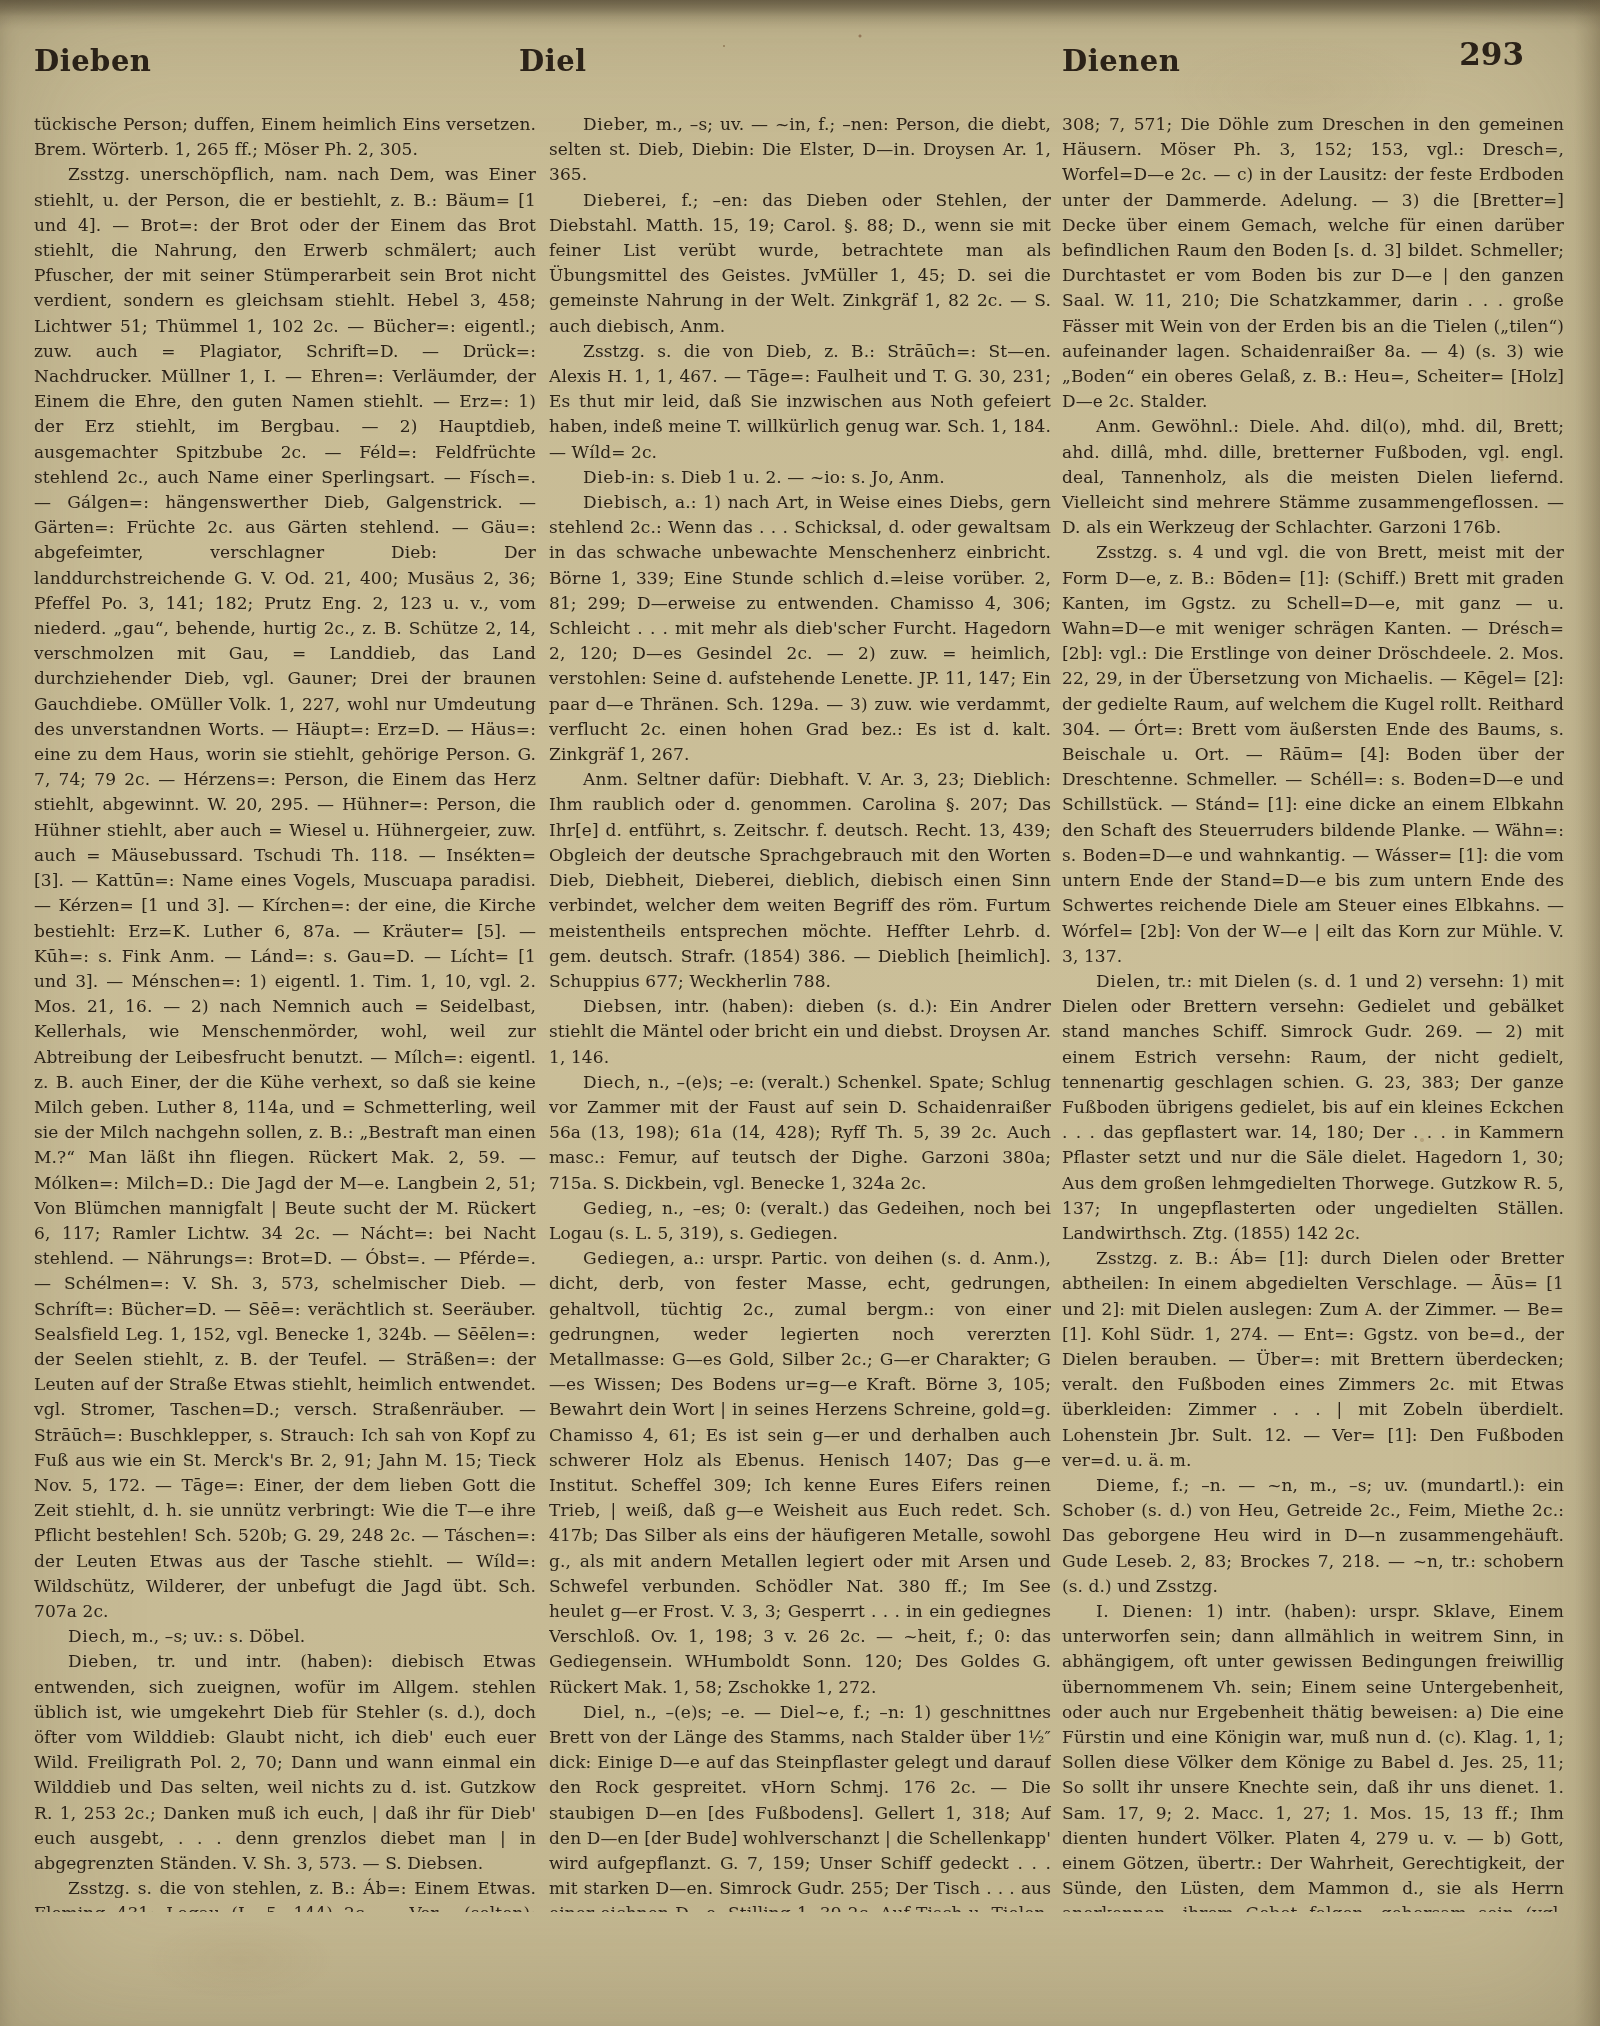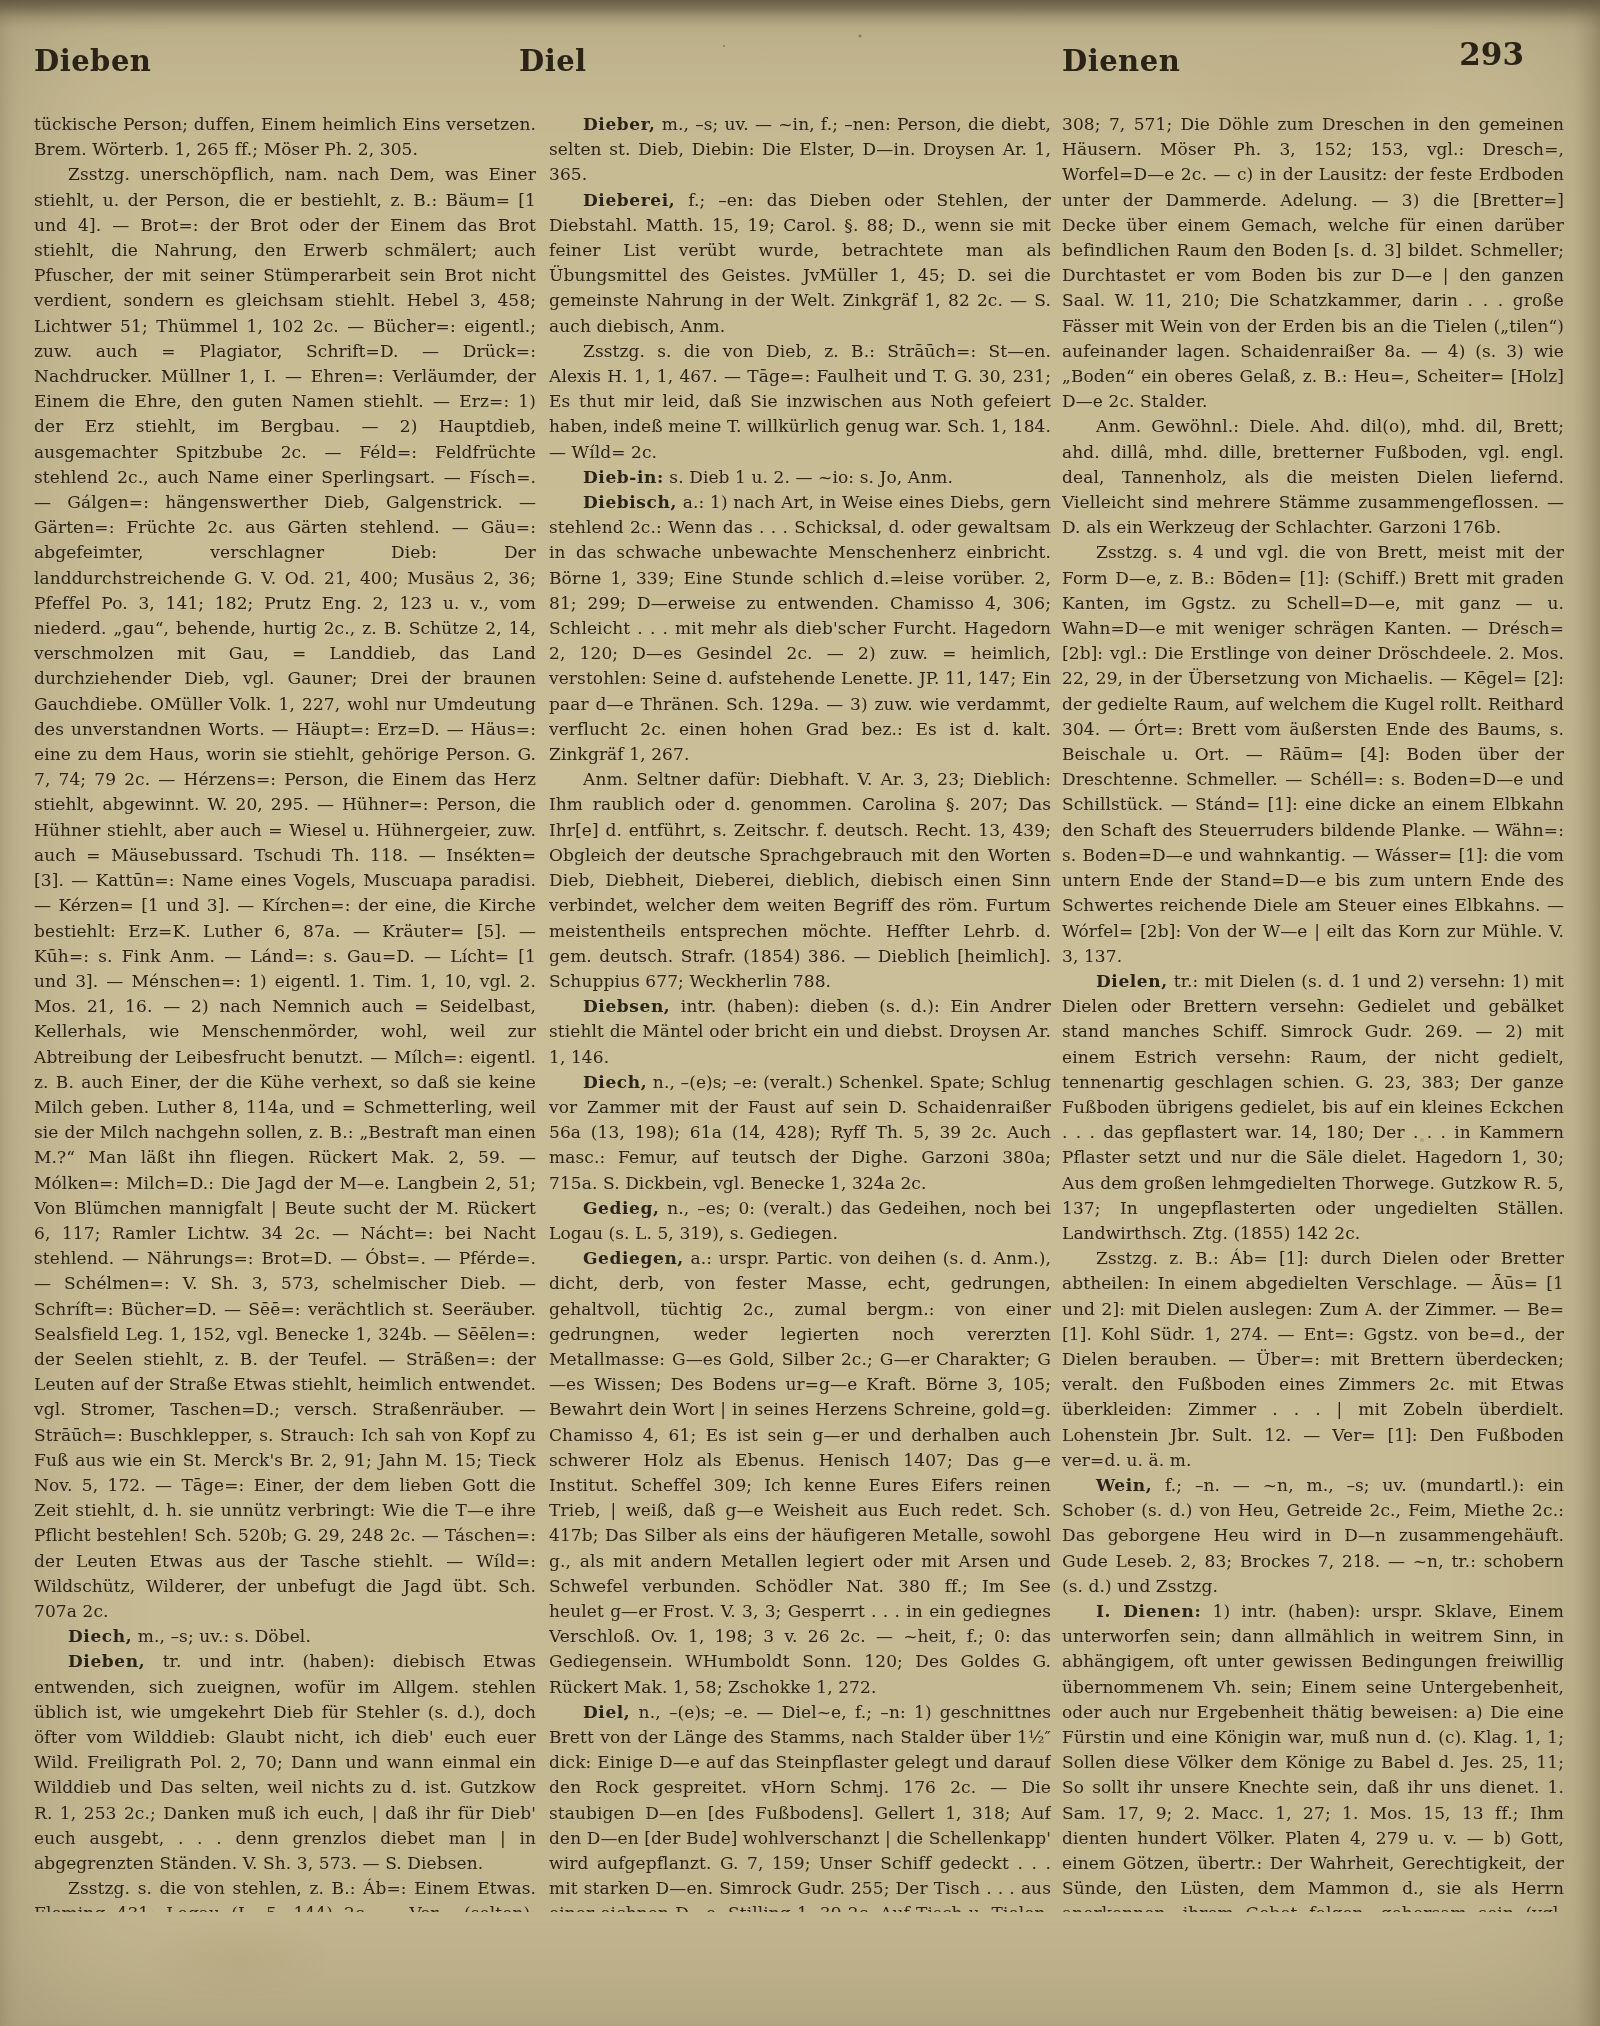--- a/index.html
+++ b/index.html
@@ -46,21 +46,21 @@
   .col{
     position:absolute;top:112px;width:502px;height:1800px;overflow:hidden;
     color:var(--ink);font-size:17px;line-height:25.2px;text-align:justify;
     letter-spacing:.1px;
   }
   .col-0{left:34px;}
   .col-1{left:549px;}
   .col-2{left:1062px;}
   .col p{margin:0;text-indent:34px;}
   .col p.noindent{text-indent:0;}
-  .headword{font-weight:700;letter-spacing:.6px;}
+  .headword{font-weight:400;letter-spacing:.6px;}
 </style>
 </head>
 <body>
 
 <div class="page">
   <div class="edge-top"></div>
   <div class="edge-right"></div>
 
   <div class="running-head head-left">Dieben</div>
   <div class="running-head head-center">Diel</div>
@@ -86,18 +86,18 @@
       <p><b class="headword">Gedieg,</b> n., –es; 0: (veralt.) das Gedeihen, noch bei Logau (s. L. 5, 319), s. Gediegen.</p>
       <p><b class="headword">Gediegen,</b> a.: urspr. Partic. von deihen (s. d. Anm.), dicht, derb, von fester Masse, echt, gedrungen, gehaltvoll, tüchtig 2c., zumal bergm.: von einer gedrungnen, weder legierten noch vererzten Metallmasse: G—es Gold, Silber 2c.; G—er Charakter; G—es Wissen; Des Bodens ur=g—e Kraft. Börne 3, 105; Bewahrt dein Wort | in seines Herzens Schreine, gold=g. Chamisso 4, 61; Es ist sein g—er und derhalben auch schwerer Holz als Ebenus. Henisch 1407; Das g—e Institut. Scheffel 309; Ich kenne Eures Eifers reinen Trieb, | weiß, daß g—e Weisheit aus Euch redet. Sch. 417b; Das Silber als eins der häufigeren Metalle, sowohl g., als mit andern Metallen legiert oder mit Arsen und Schwefel verbunden. Schödler Nat. 380 ff.; Im See heulet g—er Frost. V. 3, 3; Gesperrt . . . in ein gediegnes Verschloß. Ov. 1, 198; 3 v. 26 2c. — ~heit, f.; 0: das Gediegensein. WHumboldt Sonn. 120; Des Goldes G. Rückert Mak. 1, 58; Zschokke 1, 272.</p>
       <p><b class="headword">Diel,</b> n., –(e)s; –e. — Diel~e, f.; –n: 1) geschnittnes Brett von der Länge des Stamms, nach Stalder über 1½″ dick: Einige D—e auf das Steinpflaster gelegt und darauf den Rock gespreitet. vHorn Schmj. 176 2c. — Die staubigen D—en [des Fußbodens]. Gellert 1, 318; Auf den D—en [der Bude] wohlverschanzt | die Schellenkapp' wird aufgepflanzt. G. 7, 159; Unser Schiff gedeckt . . . mit starken D—en. Simrock Gudr. 255; Der Tisch . . . aus einer eichnen D—e. Stilling 1, 39 2c. Auf Tisch u. Tielen. L. 1, 191. — 2) der Fußboden, er sei nun mit D—en oder mit Steinen belegt, oder von Lehm geschlagen, und ein Raum mit solchem Fußboden, z. B.: a) Hausflur: Schmückten das Haus und die ländliche D—e. Hölty; Herab vom Roß, hingeht's zur D—e, | sie treten zu den Hallen ein. Schwab 342; Über diese Schweizer D—e [Flur, Vorraum] | eingetreten in das Land. 444; Auf der D—e. V. Br. 1, 295. — Wer den Herd von der Aussicht auf die Deele absondert. Möser Ph. 3, 140. — b) Tenne, Dreschtenne 2c.: Erst die D—e hinab und dann hinauf gedroschen. Brockes 8,</p>
     </div>
   <div class="col col-2">
       <p class="noindent">308; 7, 571; Die Döhle zum Dreschen in den gemeinen Häusern. Möser Ph. 3, 152; 153, vgl.: Dresch=, Worfel=D—e 2c. — c) in der Lausitz: der feste Erdboden unter der Dammerde. Adelung. — 3) die [Bretter=] Decke über einem Gemach, welche für einen darüber befindlichen Raum den Boden [s. d. 3] bildet. Schmeller; Durchtastet er vom Boden bis zur D—e | den ganzen Saal. W. 11, 210; Die Schatzkammer, darin . . . große Fässer mit Wein von der Erden bis an die Tielen („tilen“) aufeinander lagen. Schaidenraißer 8a. — 4) (s. 3) wie „Boden“ ein oberes Gelaß, z. B.: Heu=, Scheiter= [Holz] D—e 2c. Stalder.</p>
       <p>Anm. Gewöhnl.: Diele. Ahd. dil(o), mhd. dil, Brett; ahd. dillâ, mhd. dille, bretterner Fußboden, vgl. engl. deal, Tannenholz, als die meisten Dielen liefernd. Vielleicht sind mehrere Stämme zusammengeflossen. — D. als ein Werkzeug der Schlachter. Garzoni 176b.</p>
       <p>Zsstzg. s. 4 und vgl. die von Brett, meist mit der Form D—e, z. B.: Bōden= [1]: (Schiff.) Brett mit graden Kanten, im Ggstz. zu Schell=D—e, mit ganz — u. Wahn=D—e mit weniger schrägen Kanten. — Drésch= [2b]: vgl.: Die Erstlinge von deiner Dröschdeele. 2. Mos. 22, 29, in der Übersetzung von Michaelis. — Kēgel= [2]: der gedielte Raum, auf welchem die Kugel rollt. Reithard 304. — Órt=: Brett vom äußersten Ende des Baums, s. Beischale u. Ort. — Rāūm= [4]: Boden über der Dreschtenne. Schmeller. — Schéll=: s. Boden=D—e und Schillstück. — Stánd= [1]: eine dicke an einem Elbkahn den Schaft des Steuerruders bildende Planke. — Wähn=: s. Boden=D—e und wahnkantig. — Wásser= [1]: die vom untern Ende der Stand=D—e bis zum untern Ende des Schwertes reichende Diele am Steuer eines Elbkahns. — Wórfel= [2b]: Von der W—e | eilt das Korn zur Mühle. V. 3, 137.</p>
       <p><b class="headword">Dielen,</b> tr.: mit Dielen (s. d. 1 und 2) versehn: 1) mit Dielen oder Brettern versehn: Gedielet und gebälket stand manches Schiff. Simrock Gudr. 269. — 2) mit einem Estrich versehn: Raum, der nicht gedielt, tennenartig geschlagen schien. G. 23, 383; Der ganze Fußboden übrigens gedielet, bis auf ein kleines Eckchen . . . das gepflastert war. 14, 180; Der . . . in Kammern Pflaster setzt und nur die Säle dielet. Hagedorn 1, 30; Aus dem großen lehmgedielten Thorwege. Gutzkow R. 5, 137; In ungepflasterten oder ungedielten Ställen. Landwirthsch. Ztg. (1855) 142 2c.</p>
       <p>Zsstzg. z. B.: Áb= [1]: durch Dielen oder Bretter abtheilen: In einem abgedielten Verschlage. — Āūs= [1 und 2]: mit Dielen auslegen: Zum A. der Zimmer. — Be= [1]. Kohl Südr. 1, 274. — Ent=: Ggstz. von be=d., der Dielen berauben. — Über=: mit Brettern überdecken; veralt. den Fußboden eines Zimmers 2c. mit Etwas überkleiden: Zimmer . . . | mit Zobeln überdielt. Lohenstein Jbr. Sult. 12. — Ver= [1]: Den Fußboden ver=d. u. ä. m.</p>
-      <p><b class="headword">Wein,</b> f.; –n. — ~n, m., –s; uv. (mundartl.): ein Schober (s. d.) von Heu, Getreide 2c., Feim, Miethe 2c.: Das geborgene Heu wird in D—n zusammengehäuft. Gude Leseb. 2, 83; Brockes 7, 218. — ~n, tr.: schobern (s. d.) und Zsstzg.</p>
+      <p><b class="headword">Dieme,</b> f.; –n. — ~n, m., –s; uv. (mundartl.): ein Schober (s. d.) von Heu, Getreide 2c., Feim, Miethe 2c.: Das geborgene Heu wird in D—n zusammengehäuft. Gude Leseb. 2, 83; Brockes 7, 218. — ~n, tr.: schobern (s. d.) und Zsstzg.</p>
       <p><b class="headword">I. Dienen:</b> 1) intr. (haben): urspr. Sklave, Einem unterworfen sein; dann allmählich in weitrem Sinn, in abhängigem, oft unter gewissen Bedingungen freiwillig übernommenem Vh. sein; Einem seine Untergebenheit, oder auch nur Ergebenheit thätig beweisen: a) Die eine Fürstin und eine Königin war, muß nun d. (c). Klag. 1, 1; Sollen diese Völker dem Könige zu Babel d. Jes. 25, 11; So sollt ihr unsere Knechte sein, daß ihr uns dienet. 1. Sam. 17, 9; 2. Macc. 1, 27; 1. Mos. 15, 13 ff.; Ihm dienten hundert Völker. Platen 4, 279 u. v. — b) Gott, einem Götzen, übertr.: Der Wahrheit, Gerechtigkeit, der Sünde, den Lüsten, dem Mammon d., sie als Herrn anerkennen, ihrem Gebot folgen, gehorsam sein (vgl. „fröhnen“). — Gott, den Götzen d., auch von den Ceremonien als Zeichen der Verehrung 2c.: Die Leviten, die mir d. Jer. 33, 22; Daß ihr dienet im Amt der Wohnung des Herrn und vor die Gemeine tretet, ihr [für sie] zu d. 4. Mos. 16, 9; Das Cingulum | hängt er dem Priester d—d um. Sch. 68b 2c. — So auch: Das Meß=D. (s. 2a). König Leb. 1, 26 2c.; ferner: Einer Dame [als seiner Herrin] d.</p>
     </div>
 
   <div class="texture"></div>
 </div>
 
 </body></html>

